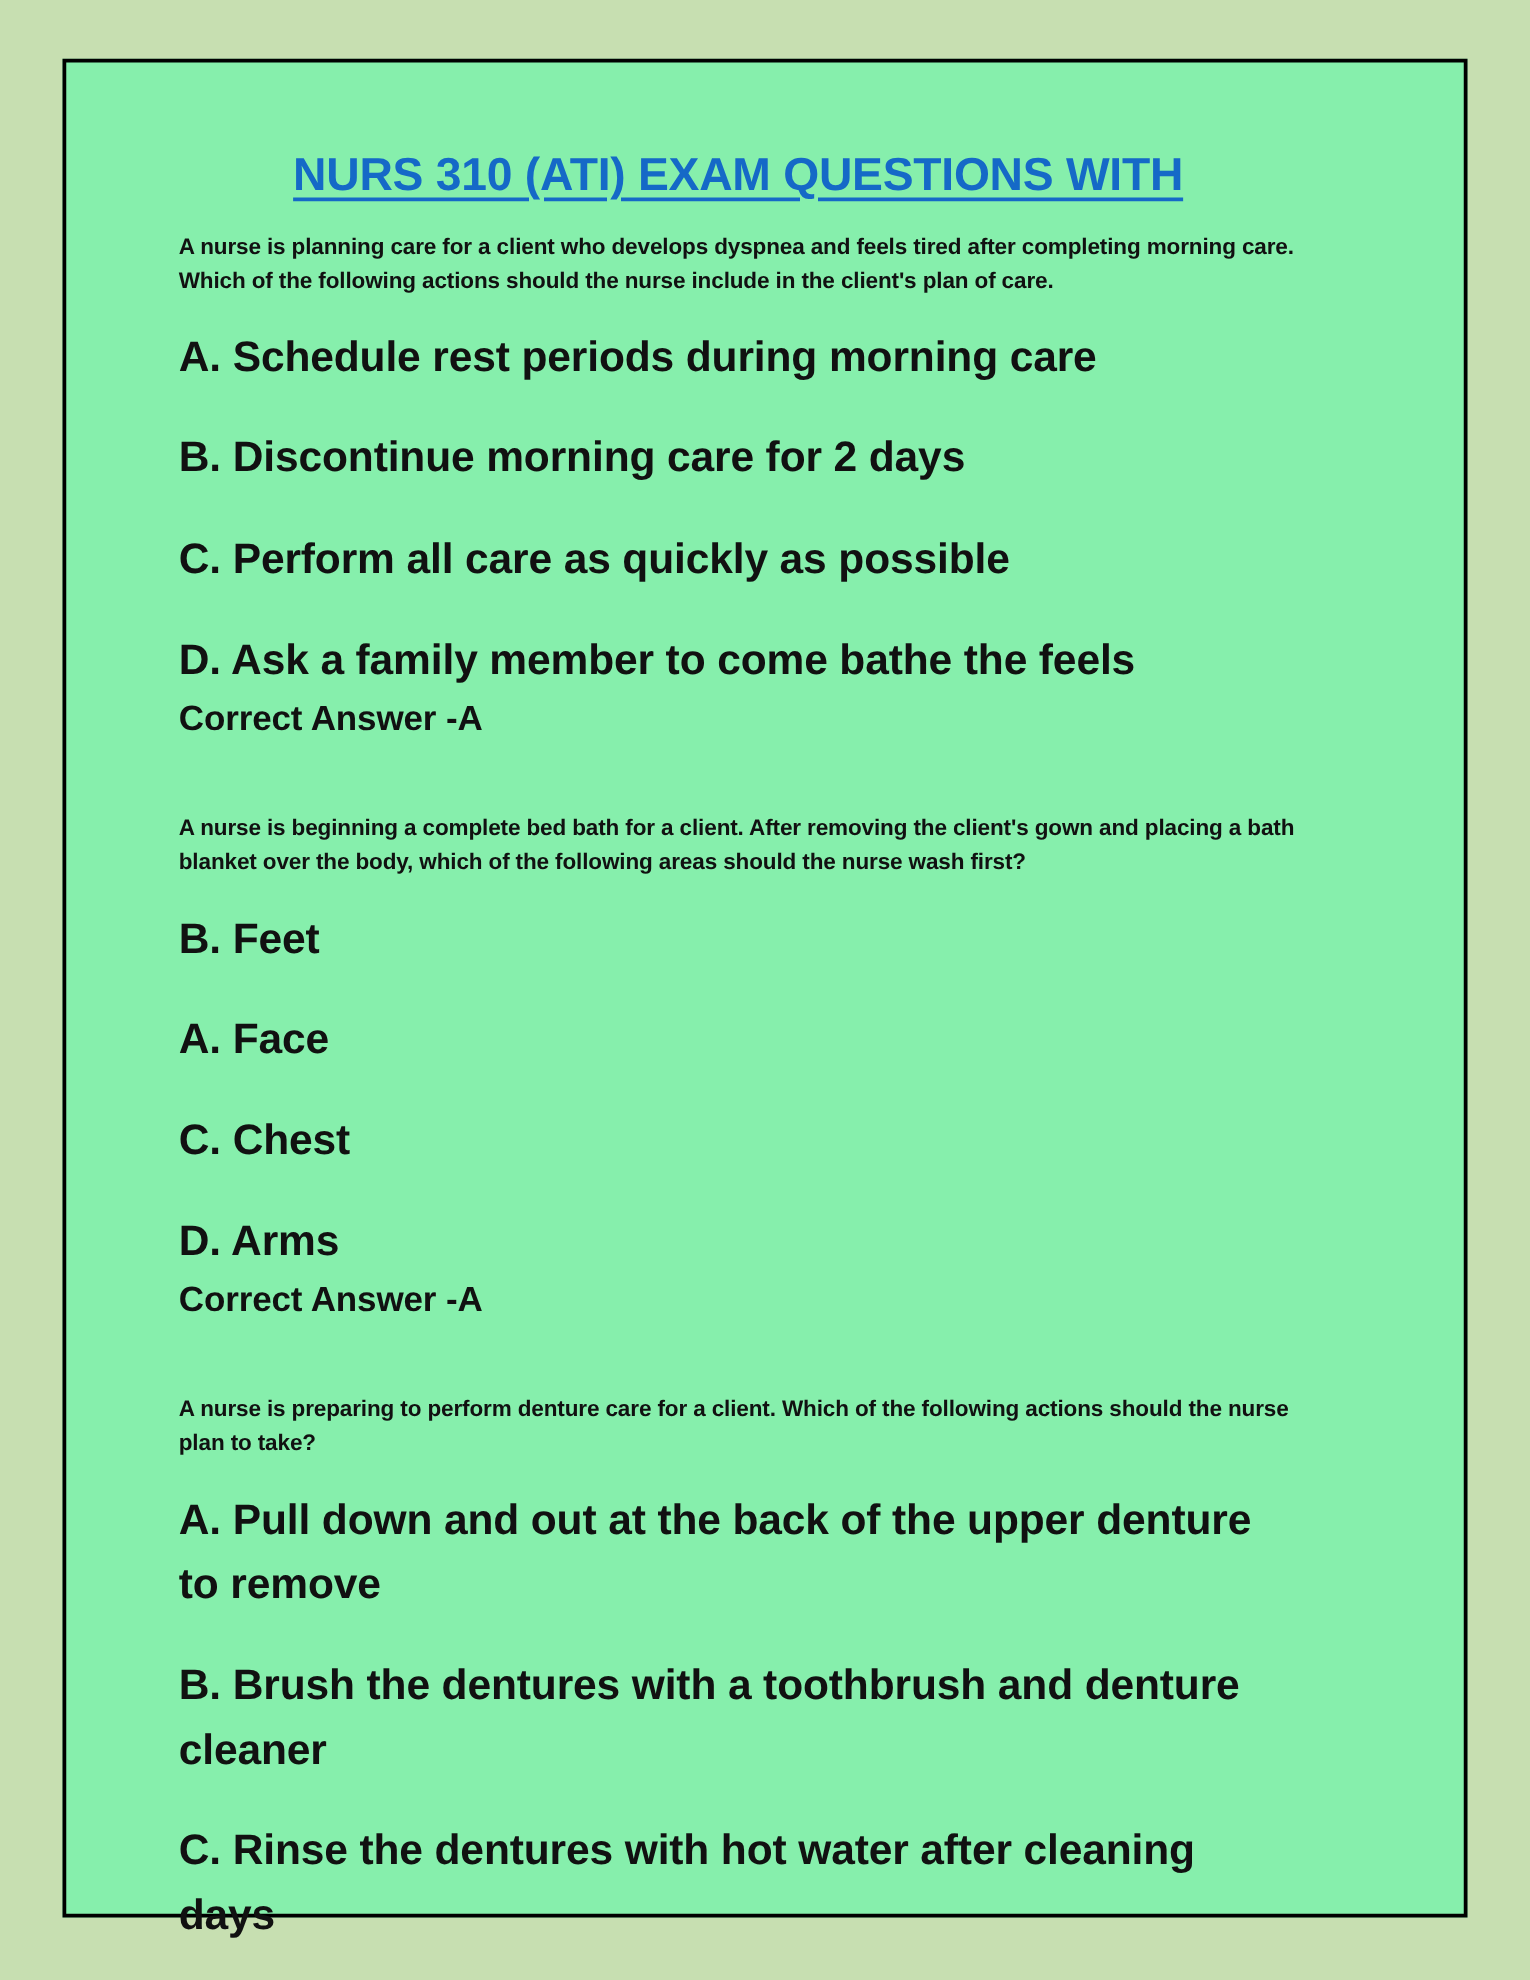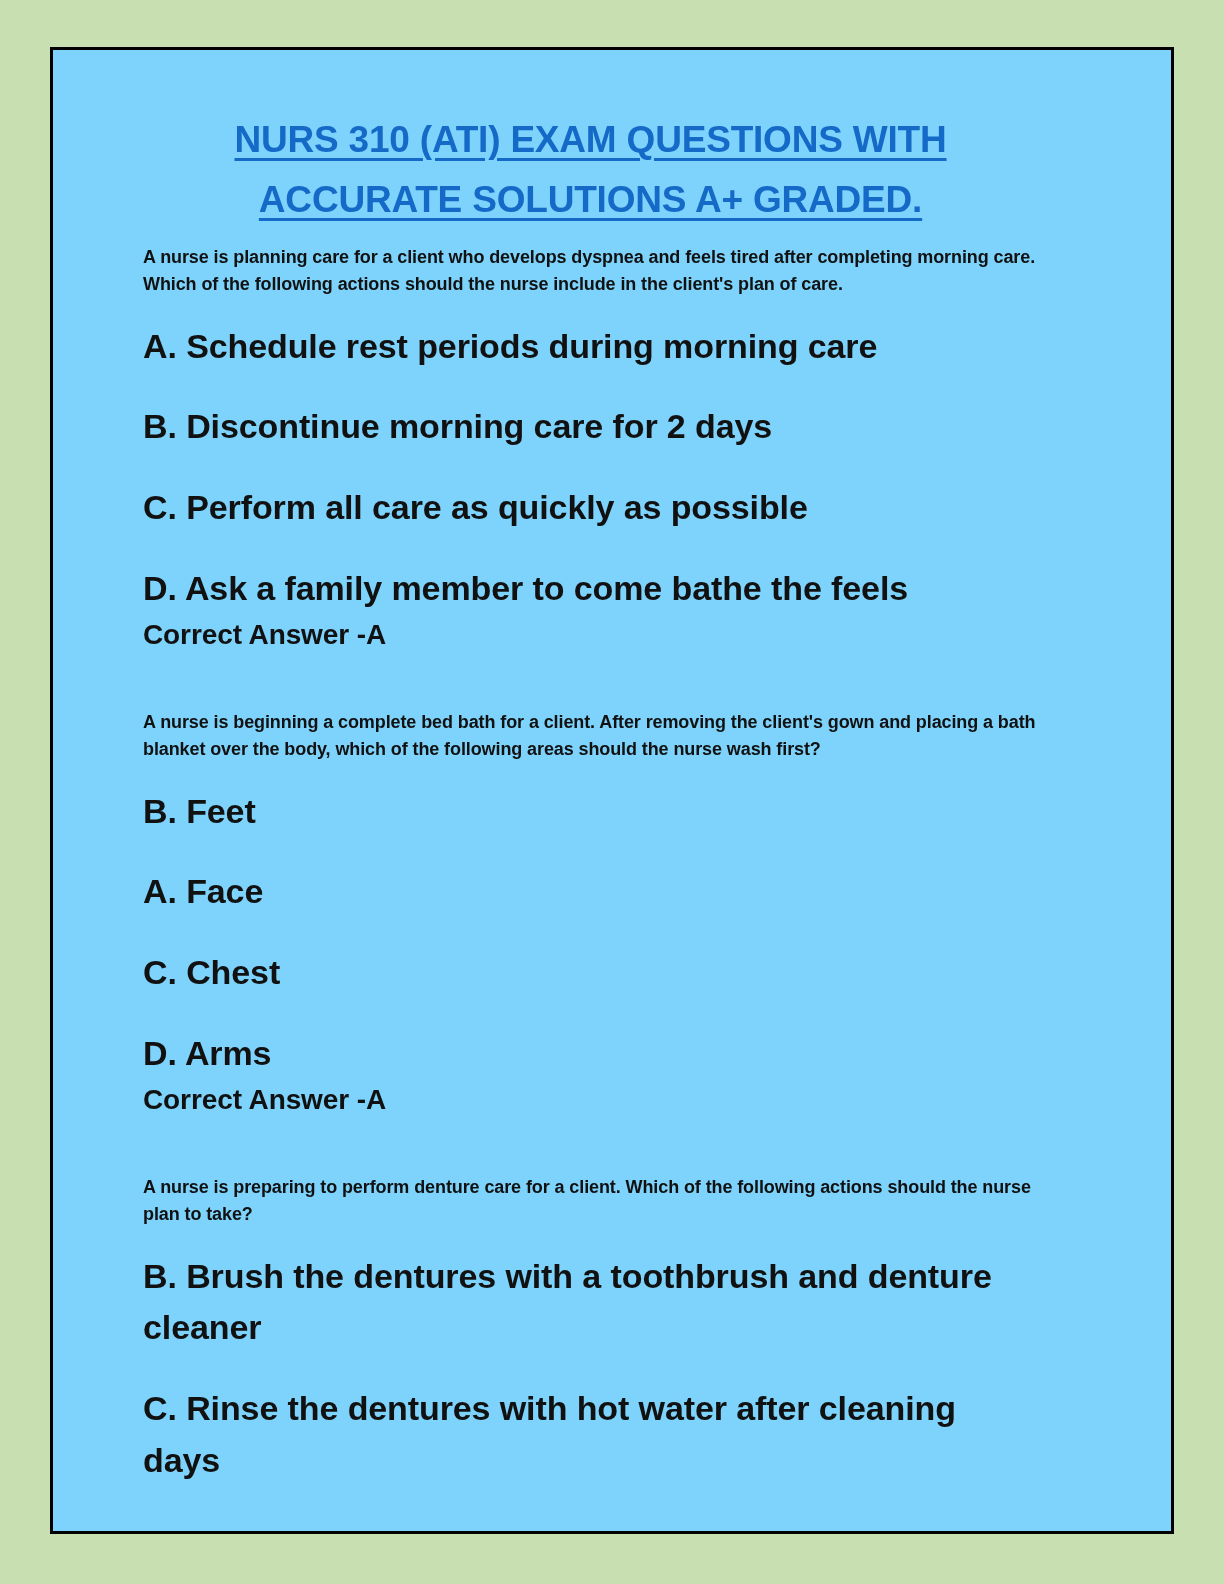--- a/index.html
+++ b/index.html
@@ -16,21 +16,21 @@
     overflow: hidden;
   }
 
   .page-sheet {
     position: absolute;
     left: 50px;
     top: 47px;
     width: 1124px;
     height: 1487px;
     border: 3px solid #000000;
-    background: #7dd3fc;
+    background: #86efac;
   }
 
   .doc-inner {
     position: absolute;
     left: 90px;
     top: 60px;
     width: 895px;
   }
 
   .doc-title {
@@ -86,21 +86,20 @@
   }
 </style>
 </head>
 <body>
 
 <div class="page-sheet">
   <div class="doc-inner">
 
     <h1 class="doc-title">
       <span class="title-line">NURS 310 (ATI) EXAM QUESTIONS WITH</span><br>
-      <span class="title-line">ACCURATE SOLUTIONS A+ GRADED.</span>
     </h1>
 
     <section class="qblock">
       <p class="q-stem">A nurse is planning care for a client who develops dyspnea and feels tired after completing morning care. Which of the following actions should the nurse include in the client's plan of care.</p>
       <p class="q-option">A. Schedule rest periods during morning care</p>
       <p class="q-option">B. Discontinue morning care for 2 days</p>
       <p class="q-option">C. Perform all care as quickly as possible</p>
       <p class="q-option tight">D. Ask a family member to come bathe the feels</p>
       <p class="q-answer">Correct Answer -A</p>
     </section>
@@ -109,18 +108,19 @@
       <p class="q-stem">A nurse is beginning a complete bed bath for a client. After removing the client's gown and placing a bath blanket over the body, which of the following areas should the nurse wash first?</p>
       <p class="q-option">B. Feet</p>
       <p class="q-option">A. Face</p>
       <p class="q-option">C. Chest</p>
       <p class="q-option tight">D. Arms</p>
       <p class="q-answer">Correct Answer -A</p>
     </section>
 
     <section class="qblock">
       <p class="q-stem">A nurse is preparing to perform denture care for a client. Which of the following actions should the nurse plan to take?</p>
+      <p class="q-option">A. Pull down and out at the back of the upper denture to remove</p>
       <p class="q-option">B. Brush the dentures with a toothbrush and denture cleaner</p>
       <p class="q-option">C. Rinse the dentures with hot water after cleaning days</p>
     </section>
 
   </div>
 </div>
 
 </body></html>

